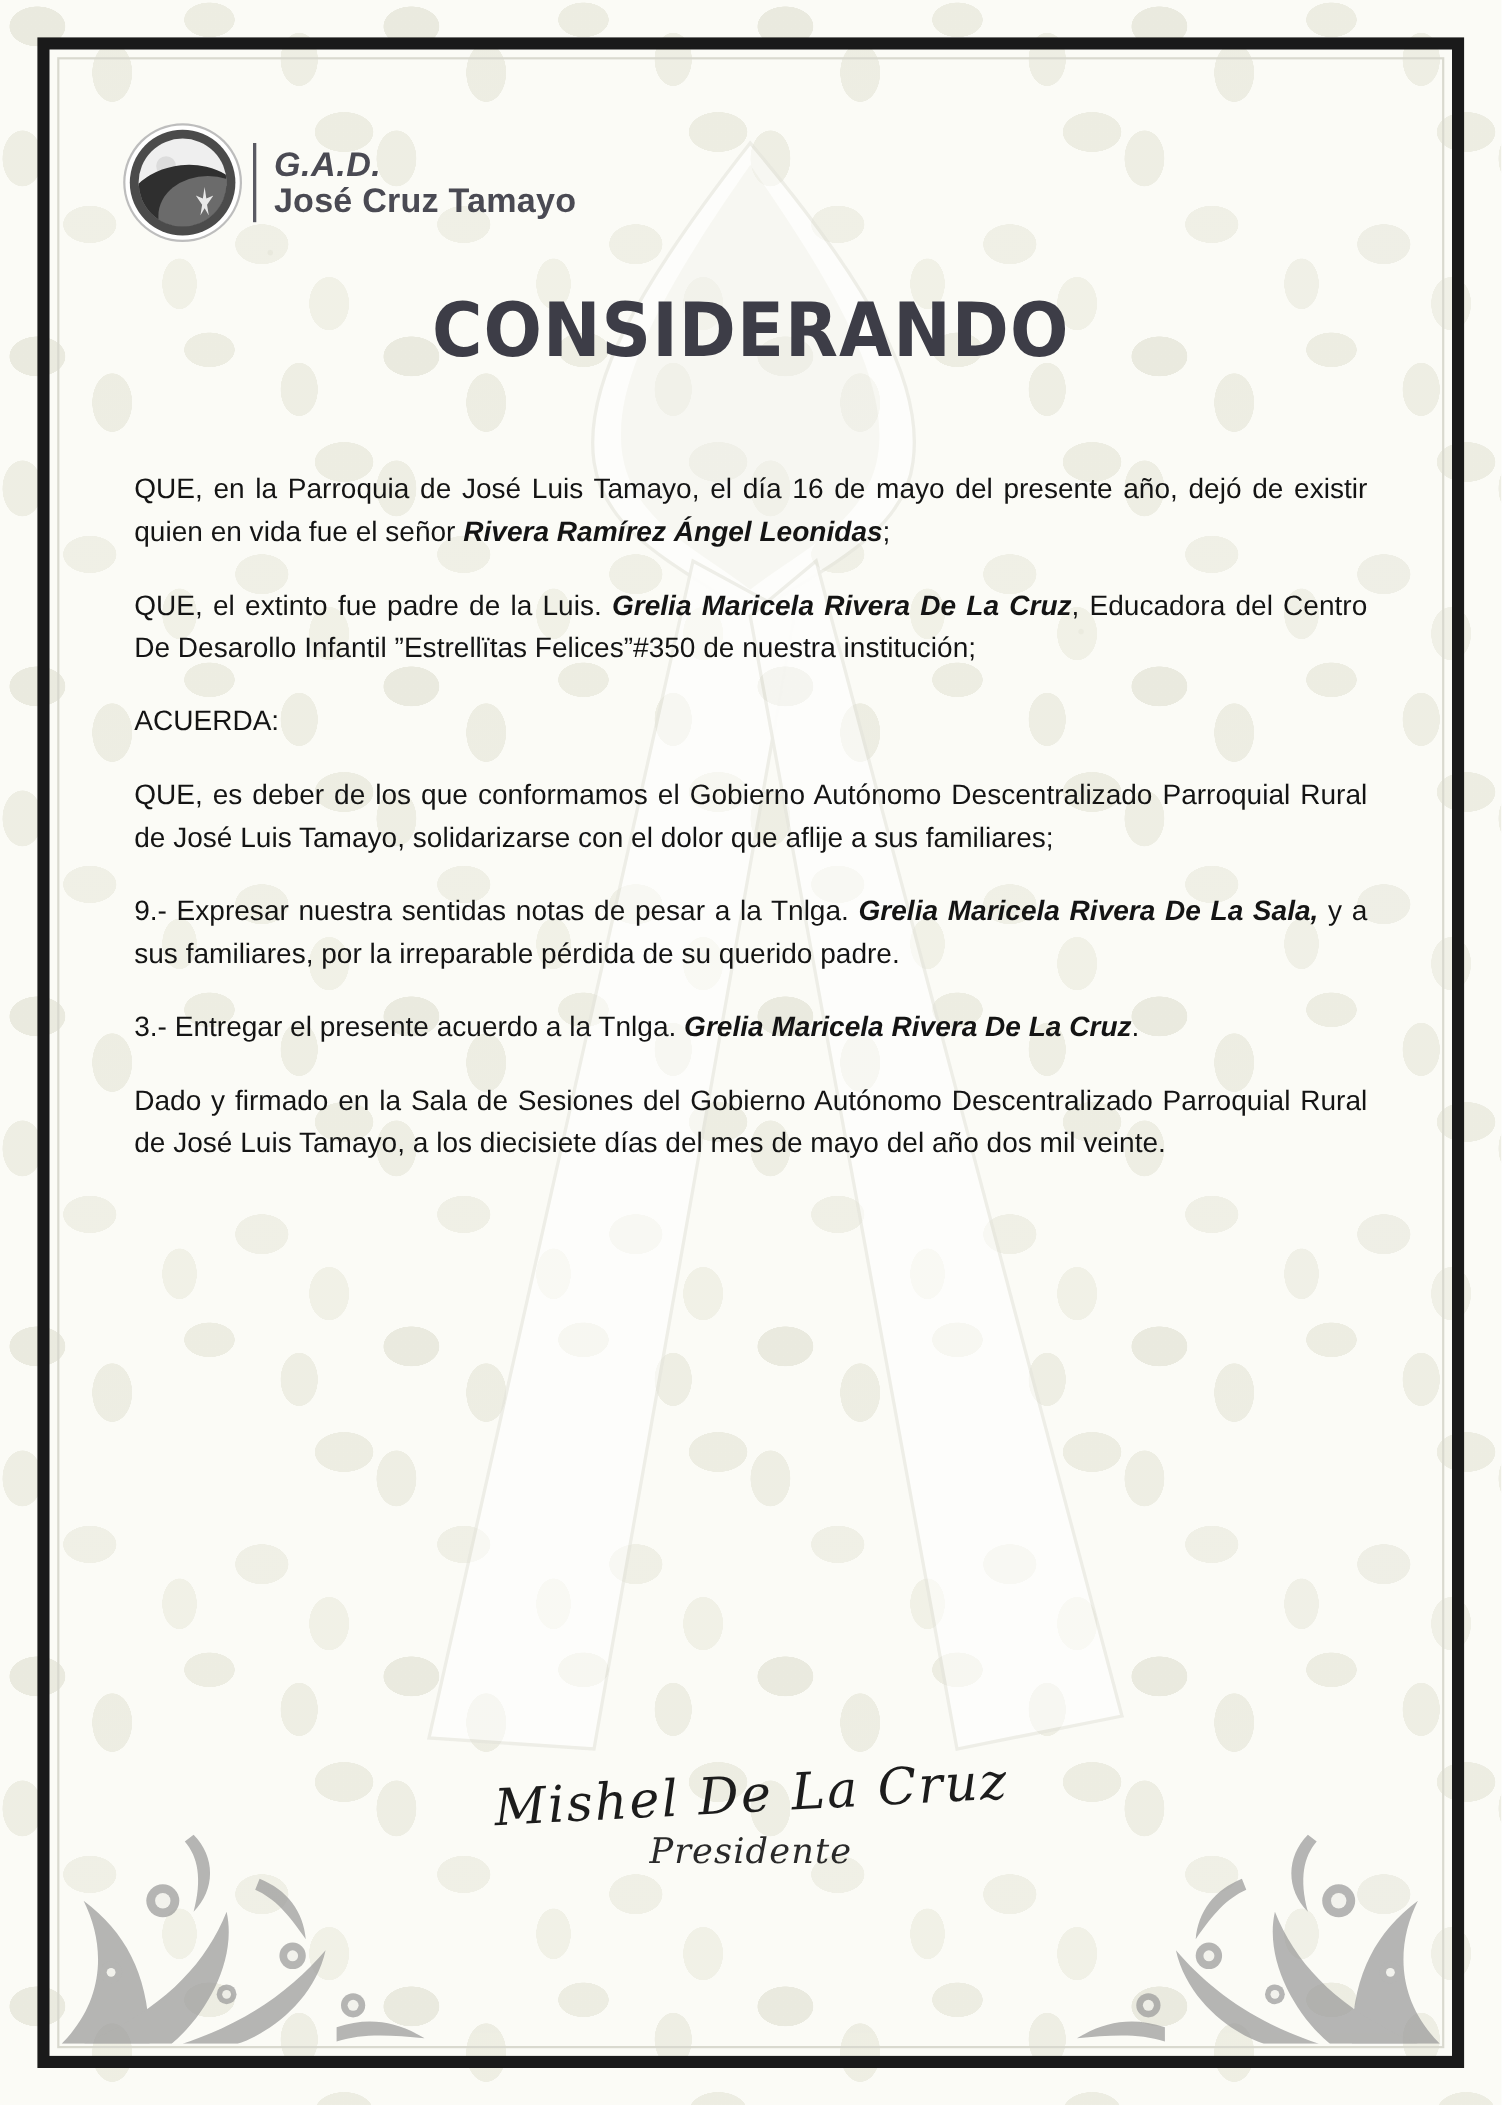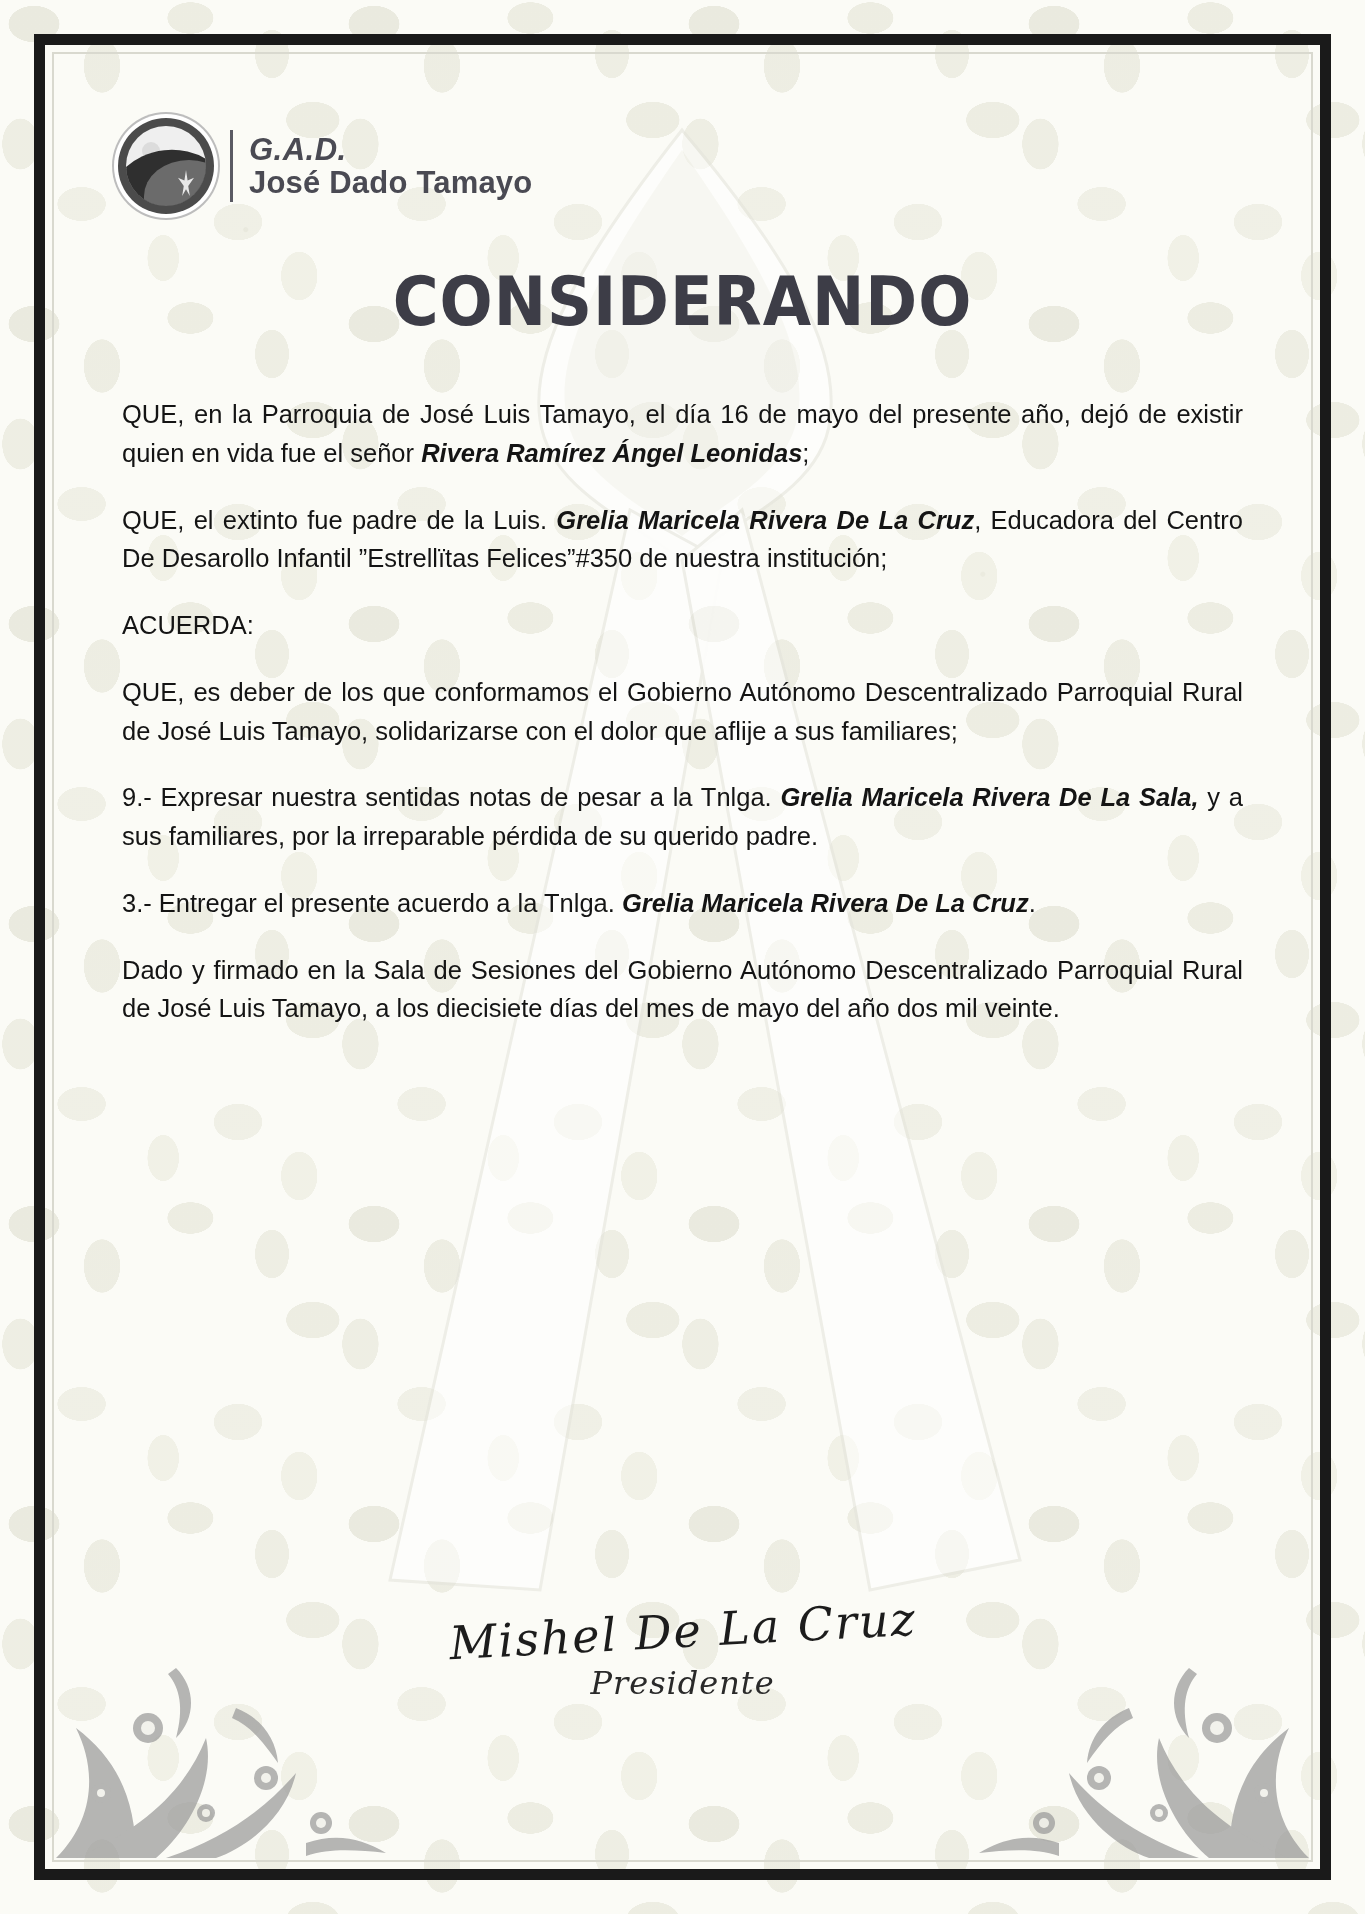--- a/index.html
+++ b/index.html
@@ -154,21 +154,21 @@
     letter-spacing: 1px;
     color: #3d3d47;
     transform: scaleX(.92);
   }
 
   
   .body-text {
     position: absolute;
     left: 122px;
     right: 122px;
-    top: 395px;
+    top: 426px;
     font-size: 25.5px;
     line-height: 1.52;
     color: #141414;
     text-align: justify;
   }
   .para { margin: 0 0 28px 0; }
   .para b, .para .bi {
     font-weight: bold;
     font-style: italic;
   }
@@ -236,21 +236,21 @@
       <div class="logo-inner">
         <div class="logo-sun"></div>
         <div class="logo-hill"></div>
         <div class="logo-hill2"></div>
         <div class="logo-plant"></div>
       </div>
     </div>
     <div class="header-divider"></div>
     <div class="header-text">
       <div class="gad-line1">G.A.D.</div>
-      <div class="gad-line2">José Dado Tamayo</div>
+      <div class="gad-line2">José Cruz Tamayo</div>
     </div>
   </div>
 
   <div class="title">CONSIDERANDO</div>
 
   <div class="body-text">
 
     <p class="para">
       <span>QUE, en la Parroquia de José Luis Tamayo, el día 16 de mayo del presente año, dejó de existir quien en vida fue el señor </span><span class="bi">Rivera Ramírez Ángel Leonidas</span><span>;</span>
     </p>

